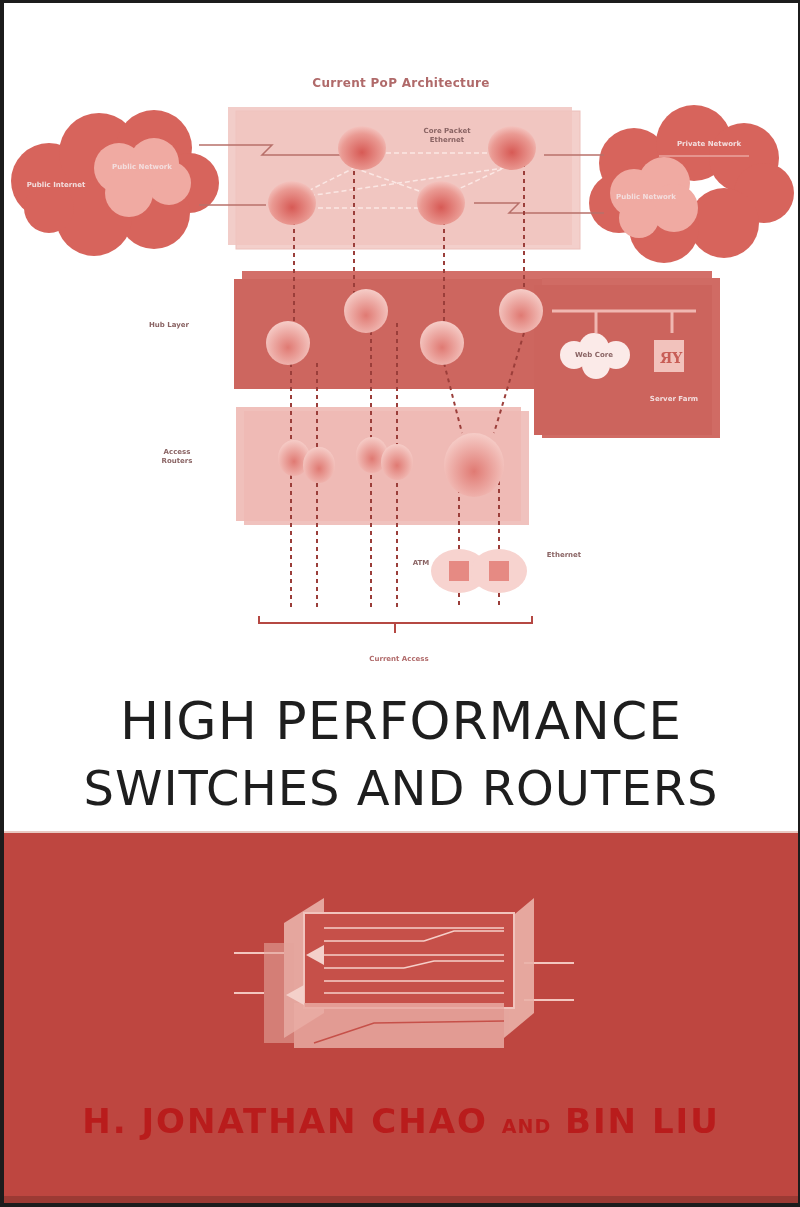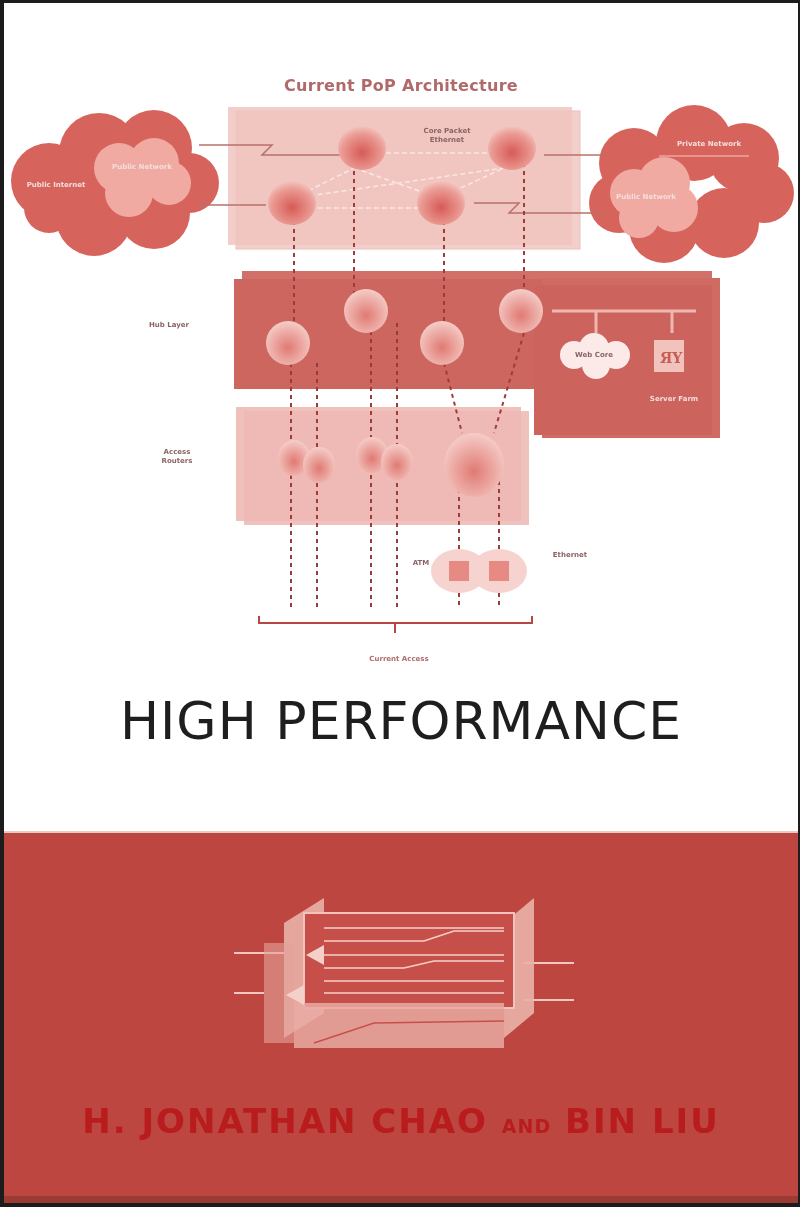--- a/index.html
+++ b/index.html
@@ -1,20 +1,20 @@
 <!DOCTYPE html>
 <html><head>
 <meta charset="utf-8">
 <style>
   html, body { margin:0; padding:0; }
   body { width:800px; height:1207px; overflow:hidden; background:#1c1c1c; font-family:"DejaVu Sans", sans-serif; }
   .cover { position:absolute; left:4px; top:3px; width:794px; height:1200px; background:#ffffff; overflow:hidden; }
   .diagram { position:absolute; left:0; top:0; width:794px; height:680px; }
   .diagram svg { position:absolute; left:0; top:0; }
-  .diag-title { position:absolute; left:0; width:794px; top:73px; text-align:center; font-size:16px; font-weight:bold; color:#b06a6a; letter-spacing:0.3px; }
+  .diag-title { position:absolute; left:0; width:794px; top:73px; text-align:center; font-size:12px; font-weight:bold; color:#b06a6a; letter-spacing:0.3px; }
   .lbl { position:absolute; font-size:7px; color:#8a6464; font-weight:bold; line-height:9px; text-align:center; }
   .lbl.light { color:#f3dede; }
   .title { position:absolute; left:0; width:794px; text-align:center; color:#1e1e1e; font-family:"DejaVu Sans", sans-serif; font-weight:normal; letter-spacing:1px; }
   .title.l1 { top:688px; font-size:52px; }
   .title.l2 { top:757px; font-size:48px; }
   .band { position:absolute; left:0; top:830px; width:794px; height:370px; background:#be4640; }
   .band-top-line { position:absolute; left:0; top:828px; width:794px; height:3px; background:#e9c9c2; }
   .fabric { position:absolute; left:220px; top:880px; }
   .authors { position:absolute; left:0; width:794px; top:1098px; text-align:center; color:#b91c1c; font-weight:bold; font-size:34px; letter-spacing:2px; }
   .authors .and { font-size:19px; letter-spacing:1px; }
@@ -160,25 +160,26 @@
     <div class="lbl" style="left:408px;top:124px;width:70px;">Core Packet Ethernet</div>
     <div class="lbl light" style="left:22px;top:178px;width:60px;">Public Internet</div>
     <div class="lbl light" style="left:108px;top:160px;width:60px;">Public Network</div>
     <div class="lbl light" style="left:665px;top:137px;width:80px;">Private Network</div>
     <div class="lbl light" style="left:612px;top:190px;width:60px;">Public Network</div>
     <div class="lbl" style="left:130px;top:318px;width:70px;">Hub Layer</div>
     <div class="lbl" style="left:560px;top:348px;width:60px;">Web Core</div>
     <div class="lbl light" style="left:645px;top:392px;width:50px;">Server Farm</div>
     <div class="lbl" style="left:148px;top:445px;width:50px;">Access Routers</div>
     <div class="lbl" style="left:402px;top:556px;width:30px;">ATM</div>
-    <div class="lbl" style="left:535px;top:548px;width:50px;margin-left:6px;">Ethernet</div>
+    <div class="lbl" style="left:535px;top:548px;width:50px;">Ethernet</div>
     <div class="lbl" style="left:330px;top:652px;width:130px;color:#b06a6a;">Current Access</div>
   </div>
 
   <div class="title l1">HIGH PERFORMANCE</div>
+  <div class="title l2">SWITCHES AND ROUTERS</div>
 
   <div class="band-top-line"></div>
   <div class="band"></div>
 
   <svg class="fabric" width="370" height="170" viewBox="0 0 370 170">
     <g fill="none" stroke="#f3c6bf" stroke-width="2">
       <line x1="10" y1="70" x2="60" y2="70"></line>
       <line x1="10" y1="110" x2="40" y2="110"></line>
       <line x1="300" y1="80" x2="350" y2="80"></line>
       <line x1="300" y1="117" x2="350" y2="117"></line>

